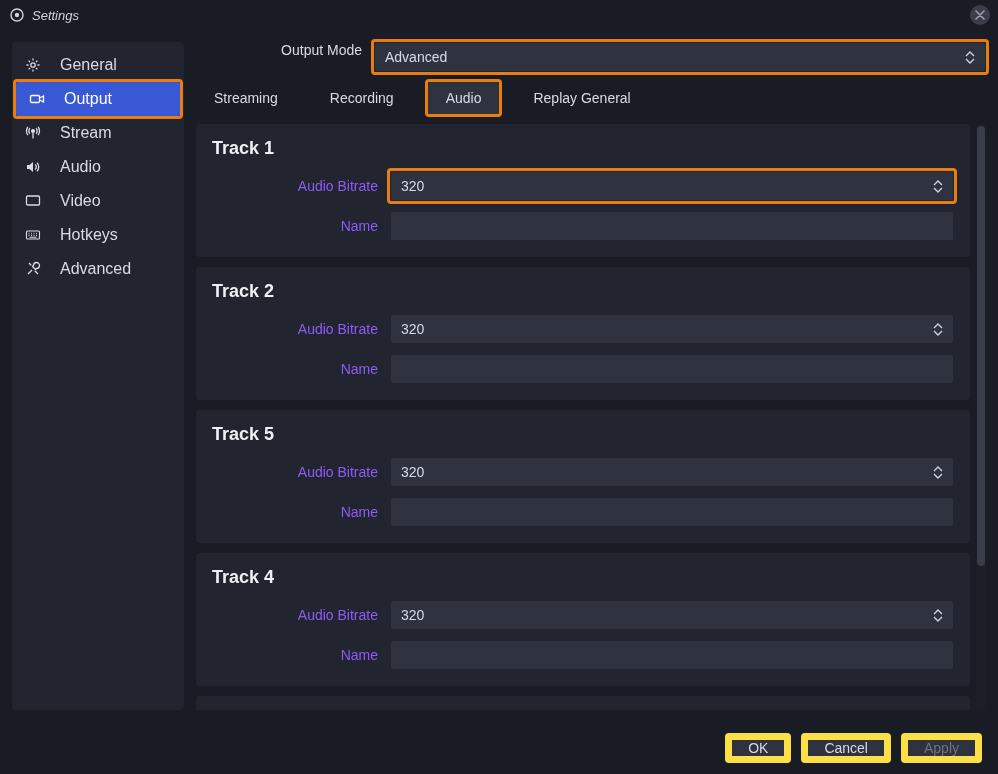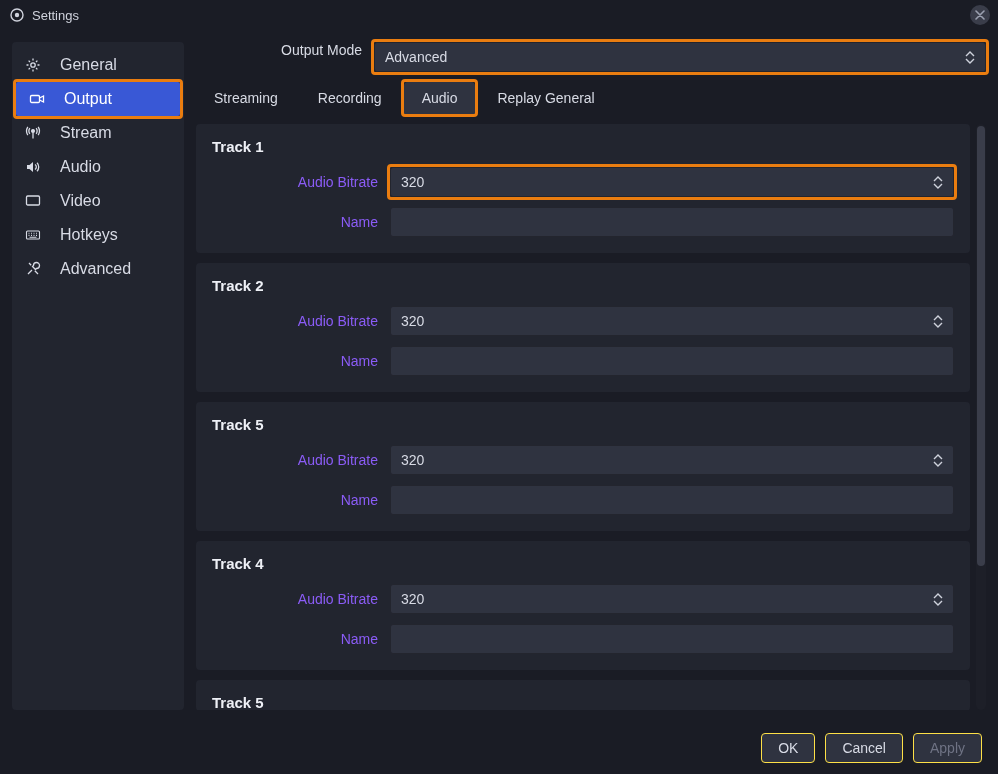--- a/index.html
+++ b/index.html
@@ -1,52 +1,52 @@
 <!DOCTYPE html>
 <html><head>
 <meta charset="utf-8">
 <style>
   * { box-sizing: border-box; margin: 0; padding: 0; }
   html, body { width: 998px; height: 774px; background: #1a1c25; font-family: "Segoe UI", "Helvetica Neue", Arial, sans-serif; color: #d8dbe5; overflow: hidden; }
   .window { width: 998px; height: 774px; background: #1a1c25; display: flex; flex-direction: column; }
-  .titlebar { height: 30px; display: flex; align-items: center; padding: 0 8px; color: #cfd2dc; font-size: 13px; }
+  .titlebar { height: 30px; display: flex; align-items: center; padding: 0 8px; color: #cfd2dc; font-size: 13px; font-style: italic; }
   .titlebar .ticon { width: 18px; height: 18px; margin-right: 6px; display: inline-flex; align-items: center; justify-content: center; }
   .titlebar .spacer { flex: 1; }
   .close-btn { width: 20px; height: 20px; border-radius: 10px; background: #3a3d4a; color: #8f93a3; display: inline-flex; align-items: center; justify-content: center; font-size: 12px; cursor: pointer; }
   .content { flex: 1; display: flex; padding: 12px; gap: 12px; min-height: 0; }
   .sidebar { width: 172px; background: #22252f; border-radius: 4px; padding: 6px 0; }
   .side-item { display: flex; align-items: flex-start; gap: 18px; padding: 8px 12px; font-size: 16px; cursor: pointer; color: #d8dbe5; position: relative; }
   .side-item .sicon { width: 18px; height: 18px; display: inline-flex; align-items: center; justify-content: center; }
   .side-item.selected { background: #3958d6; color: #fff; border-radius: 2px; margin: 0 4px; }
   .side-highlight { position: absolute; inset: -3px; border: 3px solid #ea7d10; border-radius: 4px; pointer-events: none; }
   .main { flex: 1; display: flex; flex-direction: column; min-width: 0; }
   .row-outputmode { display: flex; align-items: flex-start; gap: 8px; margin-bottom: 10px; }
   .row-outputmode .lbl { width: 170px; text-align: right; font-size: 14px; color: #d8dbe5; padding-right: 4px; }
   .select-wrap { position: relative; flex: 1; }
   .select-wrap.hl-orange::after { content: ""; position: absolute; inset: -3px; border: 3px solid #ea7d10; border-radius: 4px; pointer-events: none; }
   .select { width: 100%; height: 30px; background: #2f3340; border: 1px solid #23252e; border-radius: 3px; color: #d8dbe5; font-size: 14px; padding: 0 28px 0 10px; cursor: pointer; display: flex; align-items: center; position: relative; }
   .spin-arrows { position: absolute; right: 6px; top: 50%; transform: translateY(-50%); width: 14px; height: 18px; display: flex; flex-direction: column; justify-content: center; gap: 1px; }
   .spin-arrows svg { display: block; }
-  .tabs { display: flex; gap: 4px; margin-bottom: 10px; }
+  .tabs { display: flex; gap: 16px; margin-bottom: 10px; }
   .tab { position: relative; padding: 8px 18px; font-size: 14px; color: #d8dbe5; background: transparent; cursor: pointer; border-radius: 4px 4px 0 0; }
   .tab.active { background: #2f3340; }
   .tab .tab-hl { position: absolute; inset: -3px; border: 3px solid #ea7d10; border-radius: 4px; pointer-events: none; }
   .panel-area { flex: 1; display: flex; min-height: 0; gap: 6px; }
   .panel-scroll { flex: 1; overflow: hidden; display: flex; flex-direction: column; gap: 10px; }
   .track { background: #22252f; border-radius: 4px; padding: 14px 16px 16px 16px; }
-  .track-title { font-weight: 700; font-size: 15px; color: #eef0f6; margin-bottom: 12px; }
+  .track-title { font-weight: 700; font-size: 18px; color: #eef0f6; margin-bottom: 12px; }
   .field-row { display: flex; align-items: center; gap: 8px; margin-bottom: 10px; }
   .field-row:last-child { margin-bottom: 0; }
   .field-row .flabel { width: 170px; text-align: right; font-size: 14px; color: #8b5cf6; padding-right: 4px; }
   .field-row .fctrl { flex: 1; position: relative; }
   .textinput { width: 100%; height: 30px; background: #2f3340; border: 1px solid #23252e; border-radius: 3px; color: #d8dbe5; font-size: 14px; padding: 0 10px; }
   .scroll-track { width: 10px; background: #1d1f28; border-radius: 5px; position: relative; }
   .scroll-thumb { position: absolute; top: 2px; left: 1px; width: 8px; height: 75%; background: #3a3d4a; border-radius: 4px; cursor: pointer; }
   .footer { height: 52px; display: flex; align-items: center; justify-content: flex-end; gap: 10px; padding: 0 16px; }
-  .btn { height: 30px; padding: 0 16px; background: #2f3340; border: 1px solid #fde047; border-radius: 4px; color: #d8dbe5; font-size: 14px; cursor: pointer; display: inline-flex; align-items: center; }
+  .btn { height: 30px; padding: 0 16px; background: #2f3340; border: 7px solid #fde047; border-radius: 4px; color: #d8dbe5; font-size: 14px; cursor: pointer; display: inline-flex; }
   .btn.disabled { color: #6f7384; cursor: default; }
 </style>
 </head>
 <body>
 
 <div class="window">
 
   <div class="titlebar">
     <span class="ticon">
       <svg width="16" height="16" viewBox="0 0 16 16">

